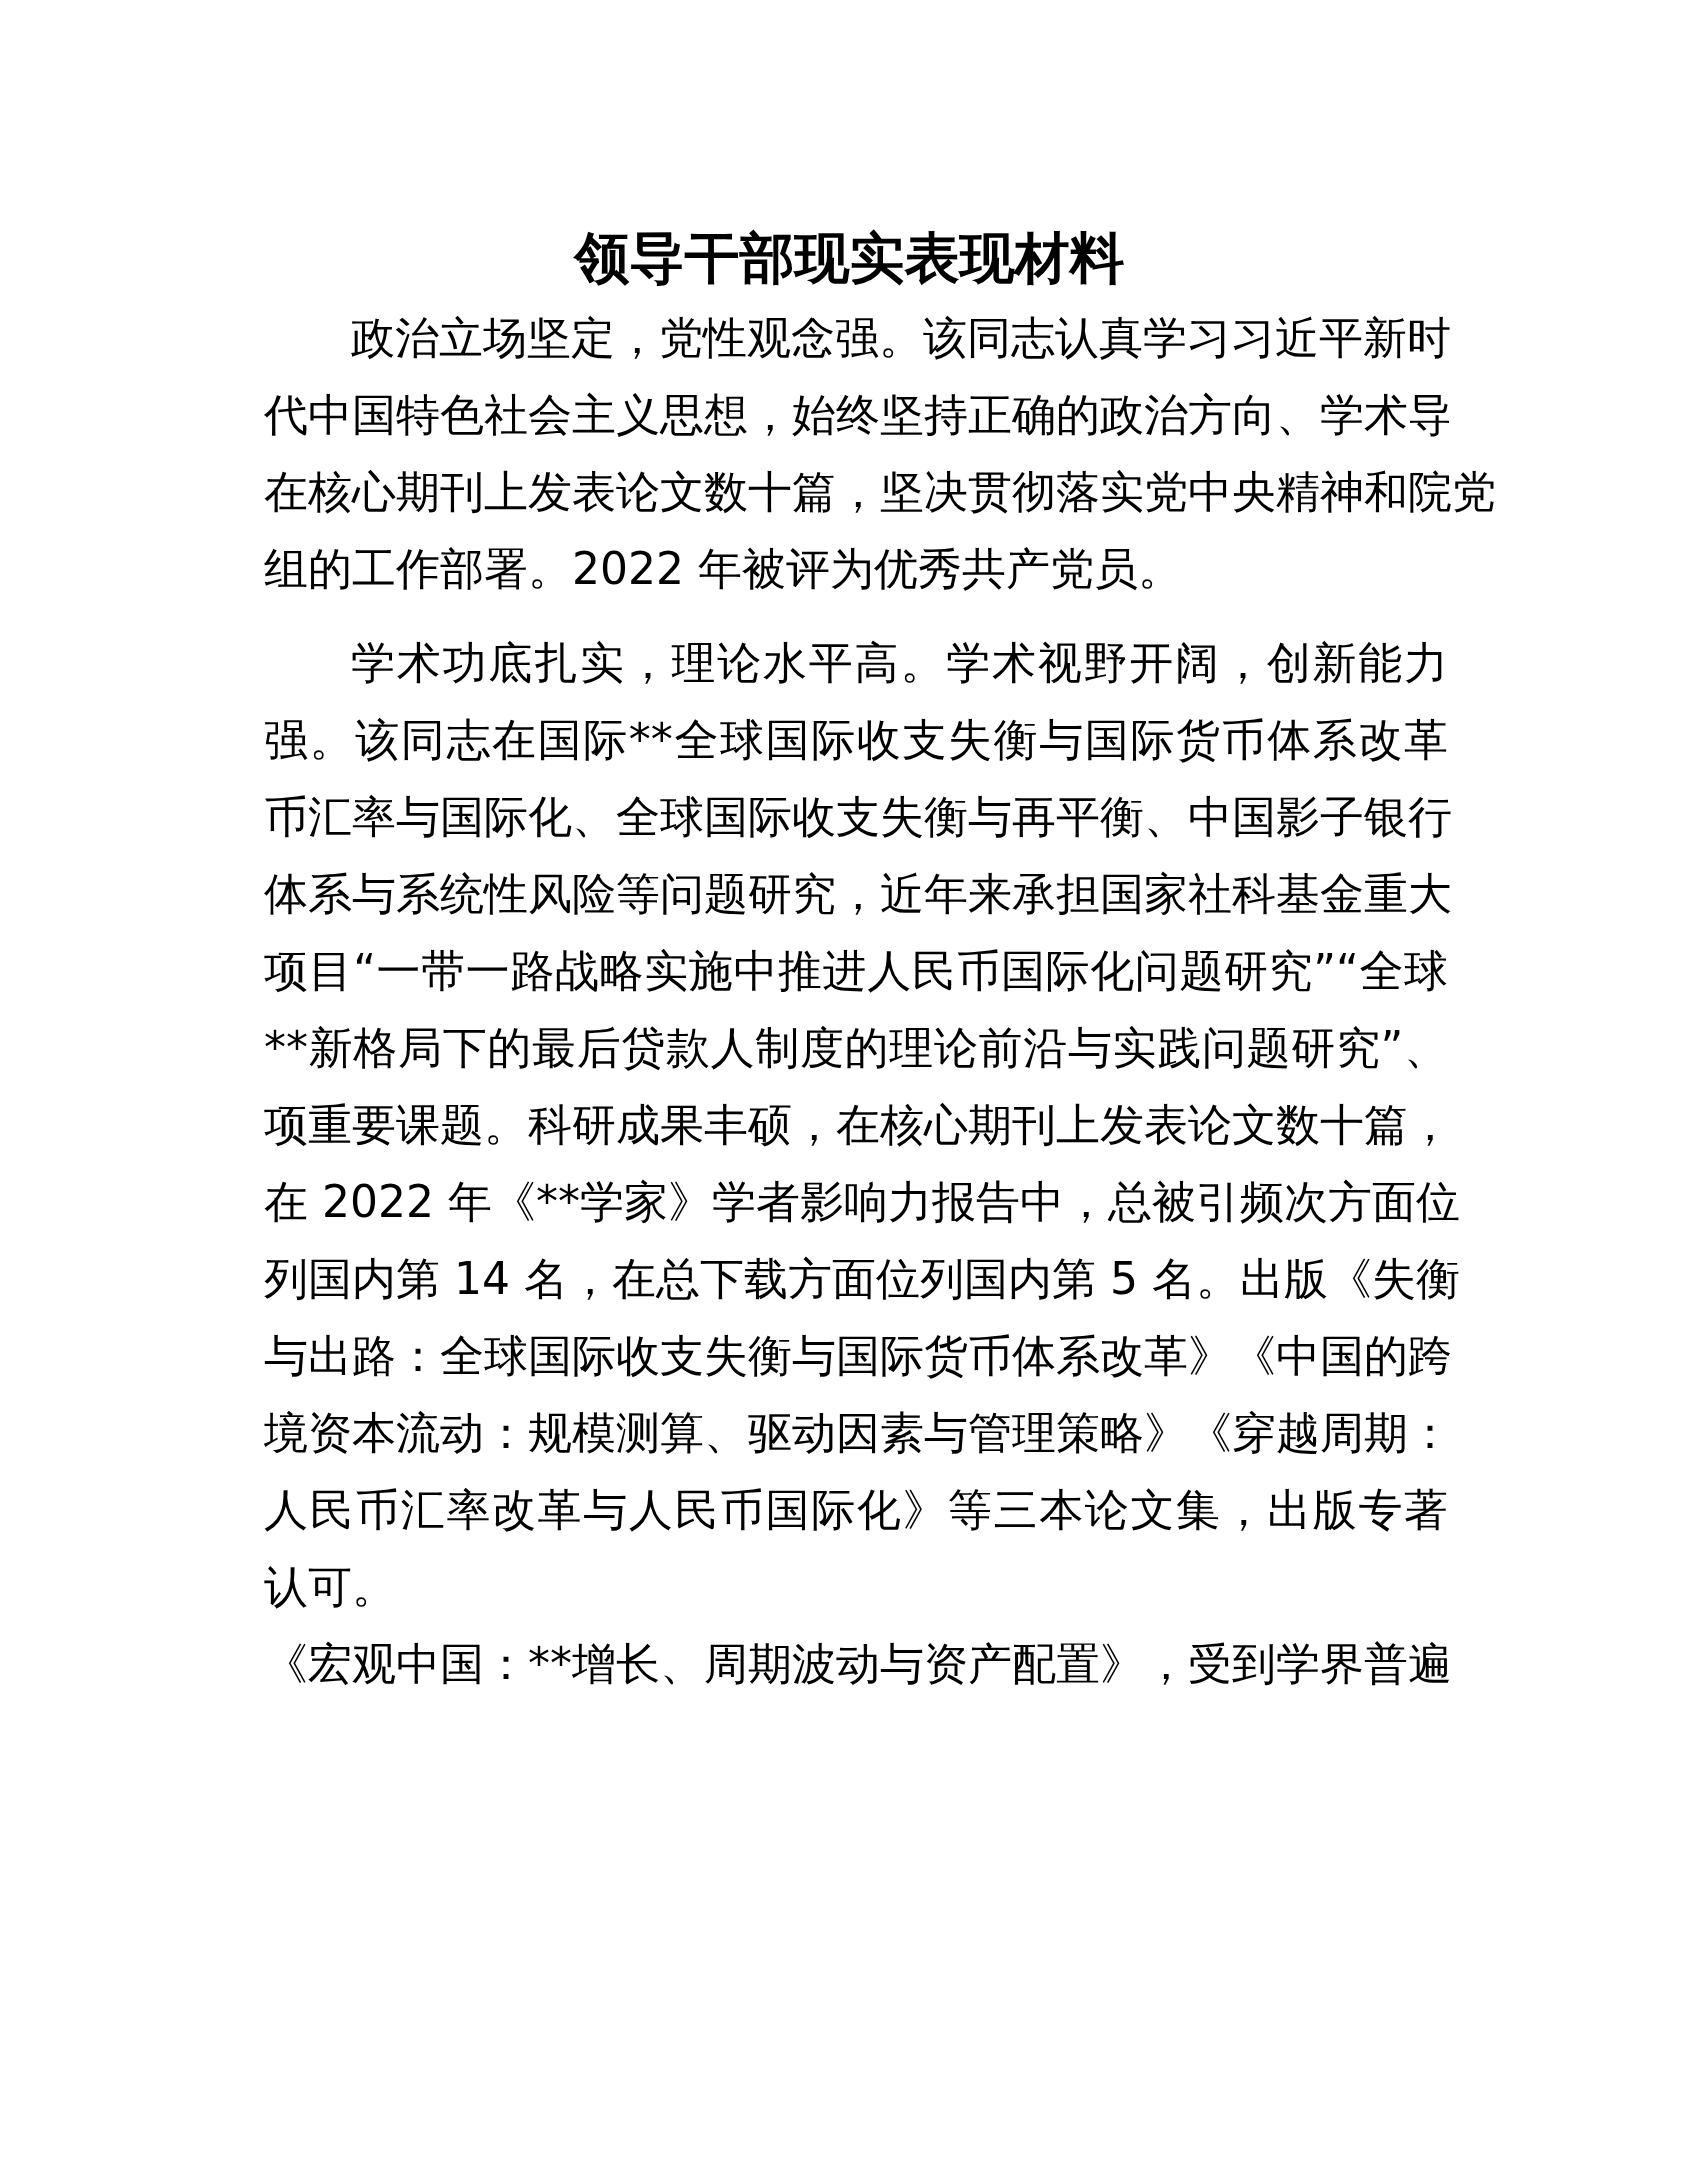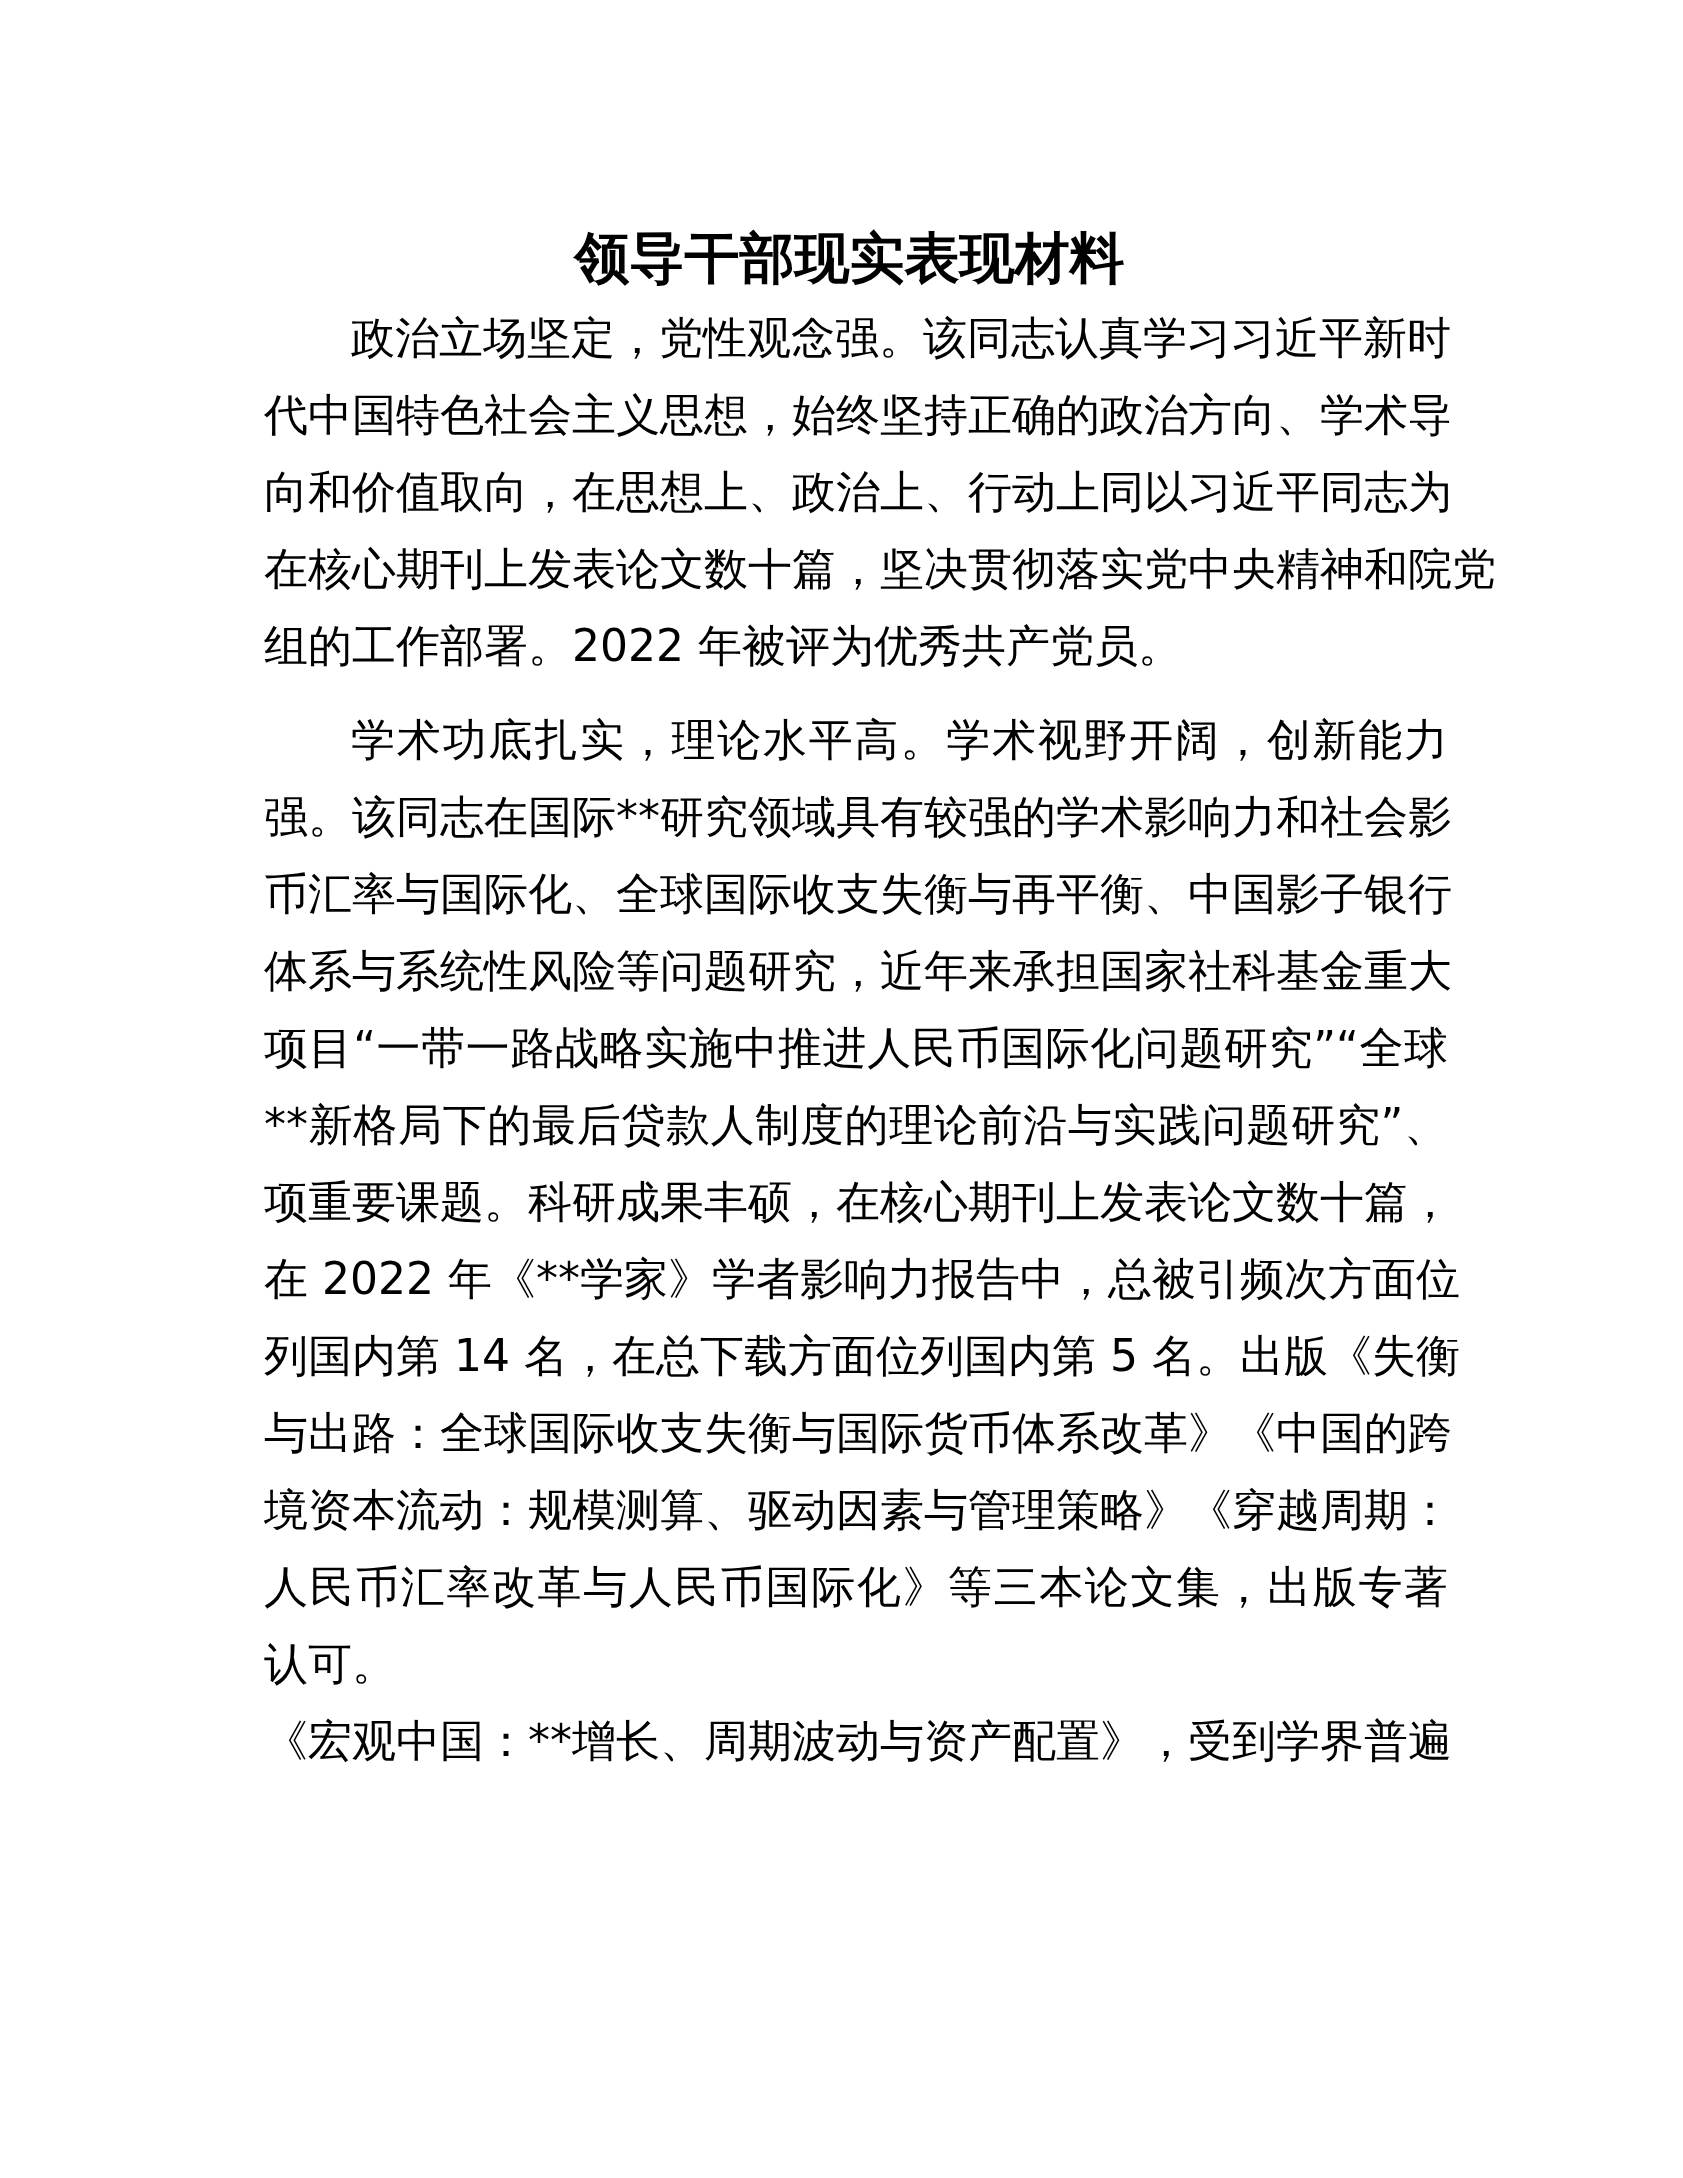--- a/index.html
+++ b/index.html
@@ -18,28 +18,27 @@
 </head>
 <body>
 
 <div class="page">
   <h1 class="title">领导干部现实表现材料</h1>
 
   <div class="body">
     <div class="para">
       <span class="line indent">政治立场坚定，党性观念强。该同志认真学习习近平新时</span>
       <span class="line">代中国特色社会主义思想，始终坚持正确的政治方向、学术导</span>
-      <span class="line">向和价值取向，在思想上、政治上、行动上同以习近平同志为</span>
       <span class="line">在核心期刊上发表论文数十篇，坚决贯彻落实党中央精神和院党</span>
       <span class="line last">组的工作部署。2022 年被评为优秀共产党员。</span>
     </div>
 
     <div class="para">
       <span class="line indent">学术功底扎实，理论水平高。学术视野开阔，创新能力</span>
-      <span class="line">强。该同志在国际**研究领域具有较强的学术影响力和社会影</span>
+      <span class="line">强。该同志在国际**全球国际收支失衡与国际货币体系改革</span>
       <span class="line">币汇率与国际化、全球国际收支失衡与再平衡、中国影子银行</span>
       <span class="line">体系与系统性风险等问题研究，近年来承担国家社科基金重大</span>
       <span class="line">项目“一带一路战略实施中推进人民币国际化问题研究”“全球</span>
       <span class="line">**新格局下的最后贷款人制度的理论前沿与实践问题研究”、</span>
       <span class="line">项重要课题。科研成果丰硕，在核心期刊上发表论文数十篇，</span>
       <span class="line">在 2022 年《**学家》学者影响力报告中，总被引频次方面位</span>
       <span class="line">列国内第 14 名，在总下载方面位列国内第 5 名。出版《失衡</span>
       <span class="line">与出路：全球国际收支失衡与国际货币体系改革》《中国的跨</span>
       <span class="line">境资本流动：规模测算、驱动因素与管理策略》《穿越周期：</span>
       <span class="line">人民币汇率改革与人民币国际化》等三本论文集，出版专著</span>

